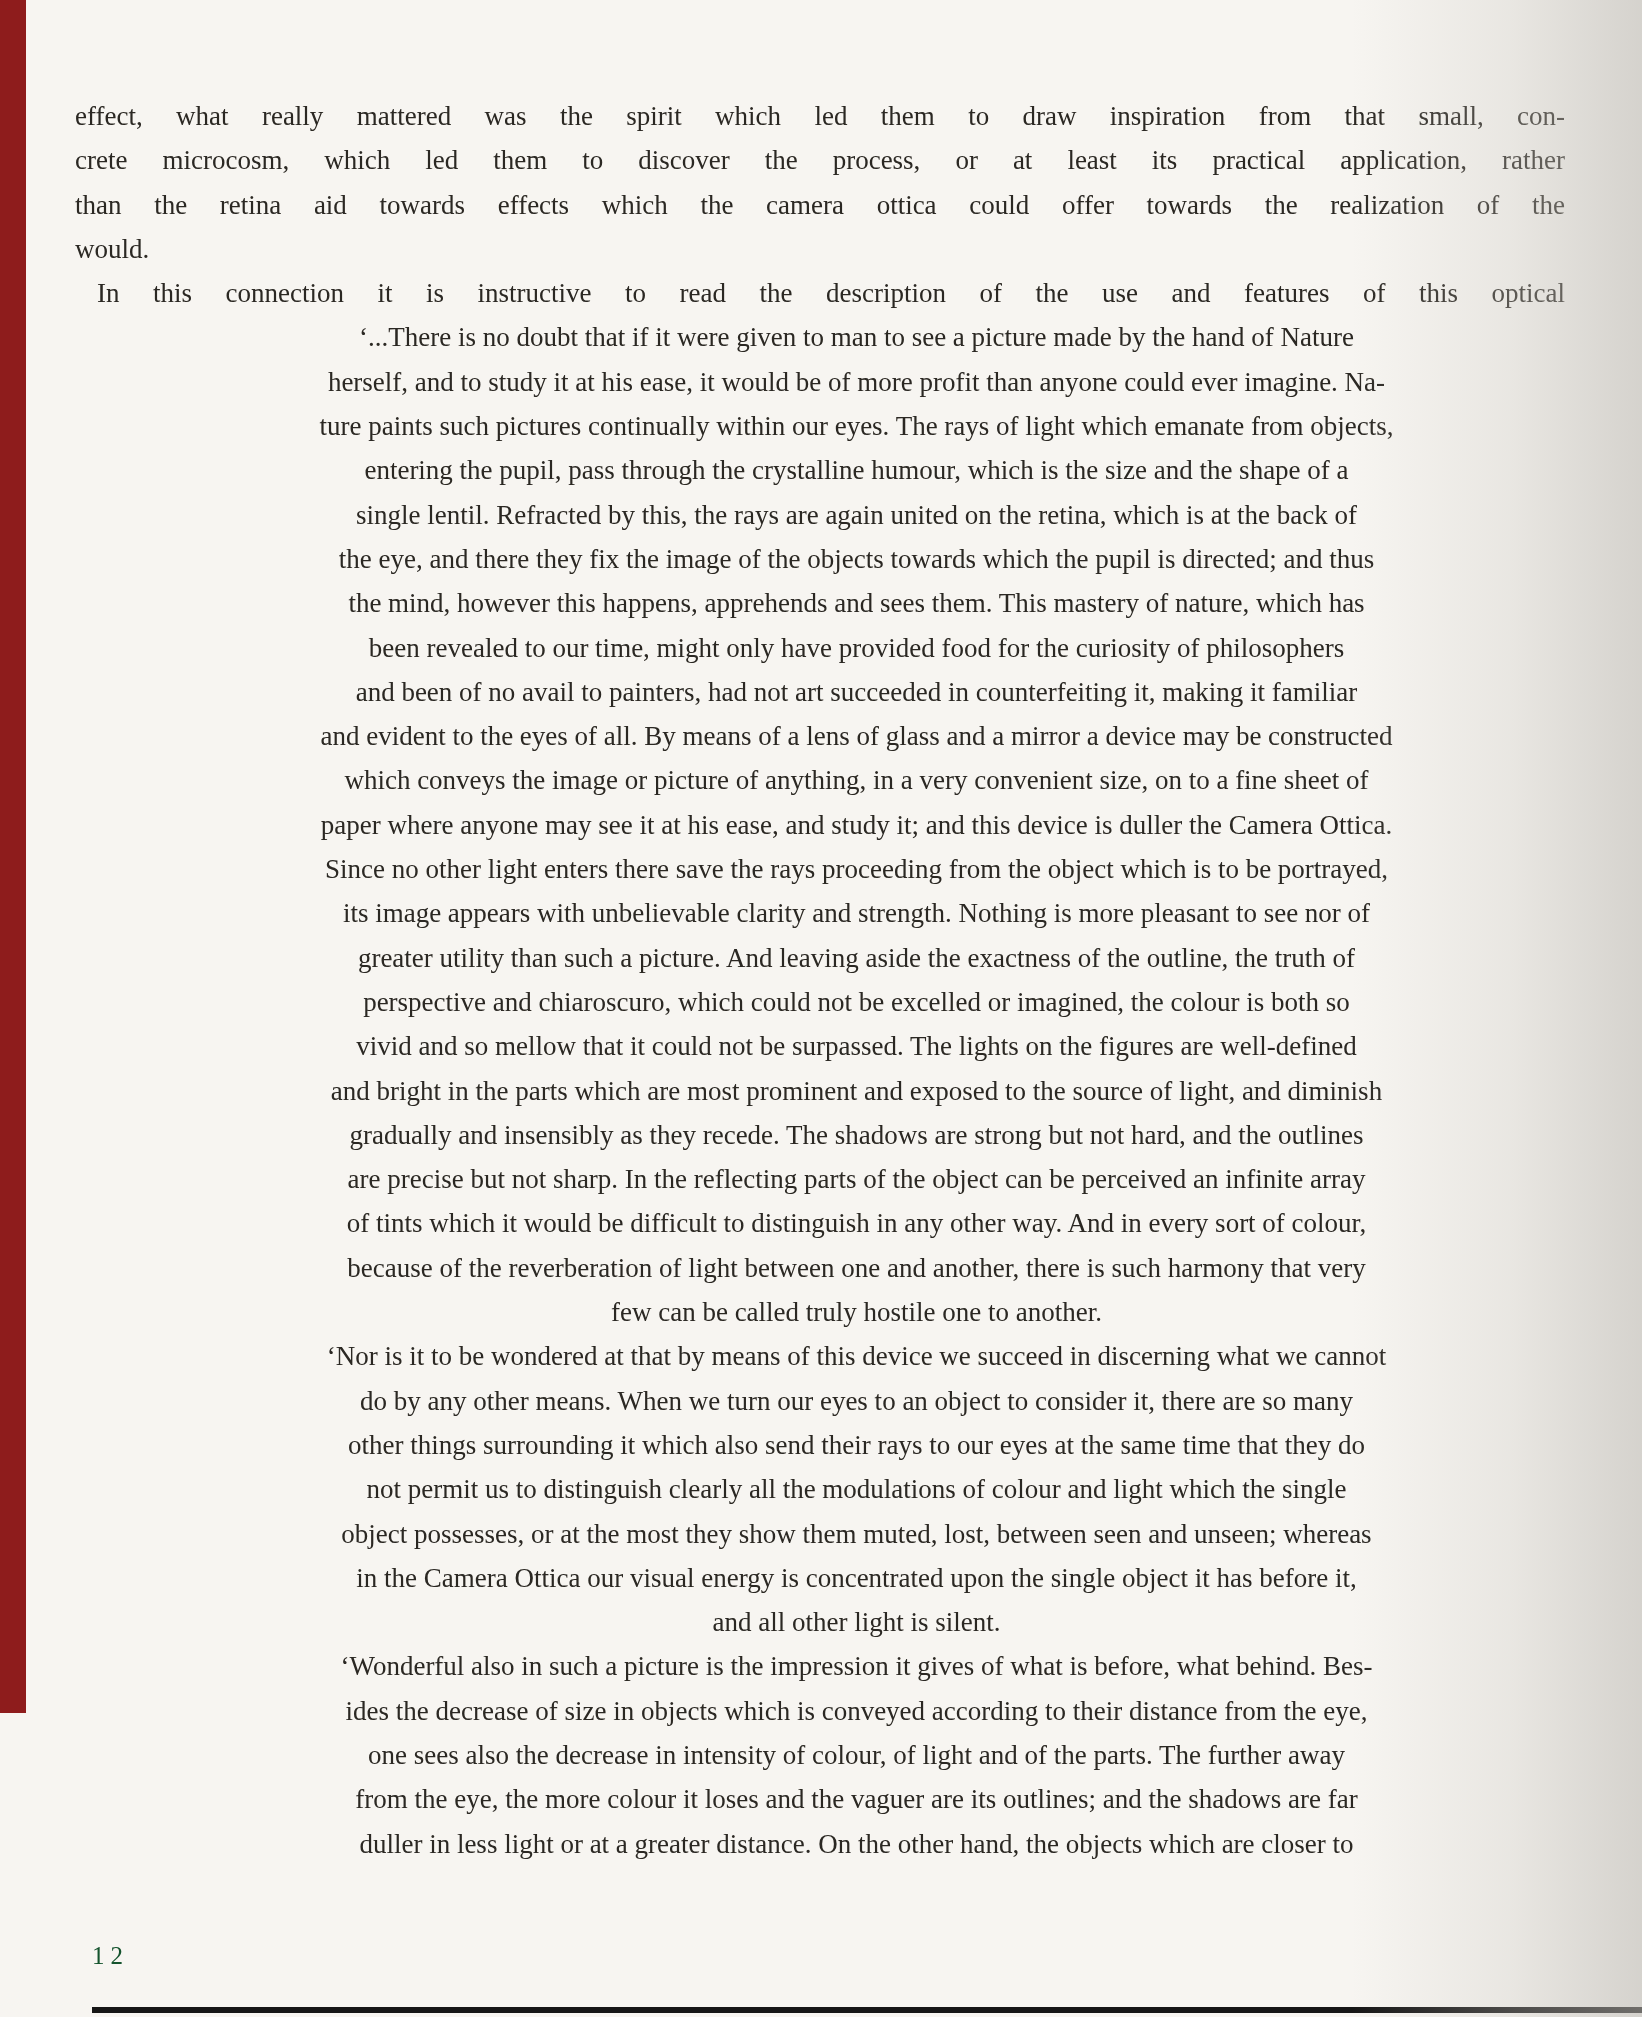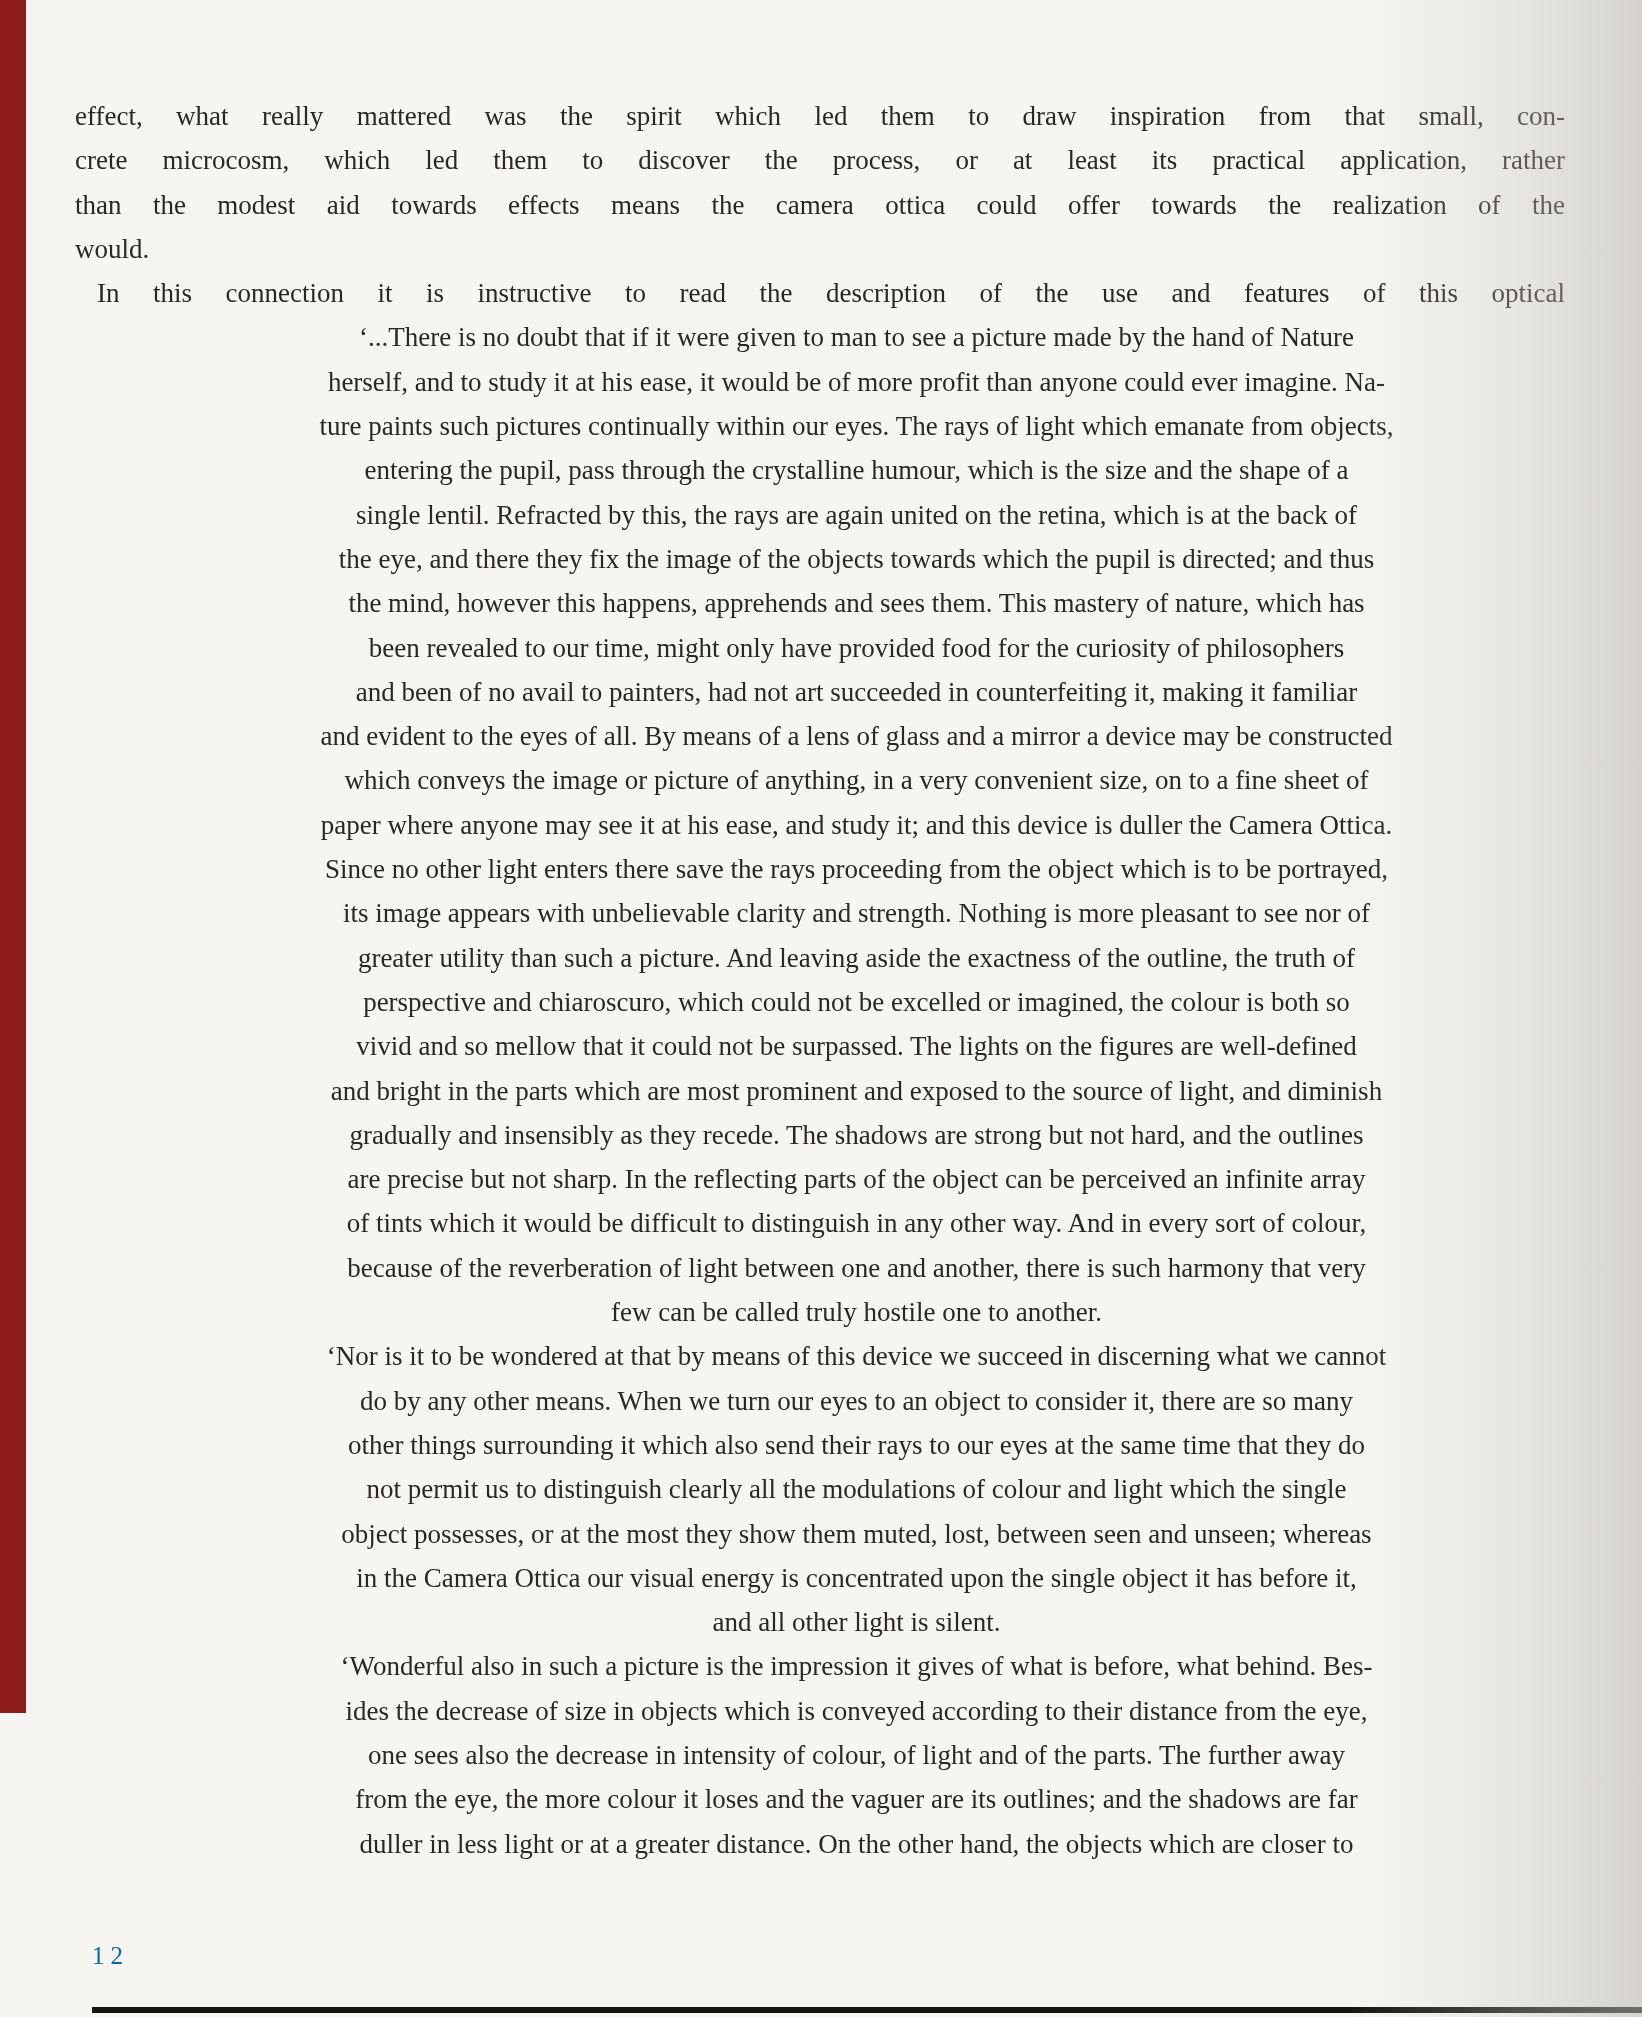--- a/index.html
+++ b/index.html
@@ -59,32 +59,32 @@
   }
   .line.left { text-align: left; }
   .line.quote { margin-left: 73px; text-align: center; }
   .line.indent { text-indent: 22px; }
   .it { }
   .page-num {
     position: absolute;
     left: 92px; top: 1942px;
     font-size: 25px;
     letter-spacing: 6px;
-    color: #0369a1;
+    color: #14532d;
   }
 </style>
 </head>
 <body>
 
 <div class="page">
   <div class="red-stripe" style="background: rgb(142, 28, 28);"></div>
   <div id="text-block">
       <div class="line body justify"><span>effect, what really mattered was the spirit which led them to draw inspiration from that small, con-</span></div>
       <div class="line body justify"><span>crete microcosm, which led them to discover the process, or at least its practical application, rather</span></div>
-      <div class="line body justify"><span>than the modest aid towards effects means the </span><span class="it">camera ottica</span><span> could offer towards the realization of the</span></div>
+      <div class="line body justify"><span>than the retina aid towards effects which the </span><span class="it">camera ottica</span><span> could offer towards the realization of the</span></div>
       <div class="line body left"><span>would.</span></div>
       <div class="line body justify indent"><span>In this connection it is instructive to read the description of the use and features of this optical</span></div>
       <div class="line quote justify"><span>‘...There is no doubt that if it were given to man to see a picture made by the hand of Nature</span></div>
       <div class="line quote justify"><span>herself, and to study it at his ease, it would be of more profit than anyone could ever imagine. Na-</span></div>
       <div class="line quote justify"><span>ture paints such pictures continually within our eyes. The rays of light which emanate from objects,</span></div>
       <div class="line quote justify"><span>entering the pupil, pass through the crystalline humour, which is the size and the shape of a</span></div>
       <div class="line quote justify"><span>single lentil. Refracted by this, the rays are again united on the retina, which is at the back of</span></div>
       <div class="line quote justify"><span>the eye, and there they fix the image of the objects towards which the pupil is directed; and thus</span></div>
       <div class="line quote justify"><span>the mind, however this happens, apprehends and sees them. This mastery of nature, which has</span></div>
       <div class="line quote justify"><span>been revealed to our time, might only have provided food for the curiosity of philosophers</span></div>

